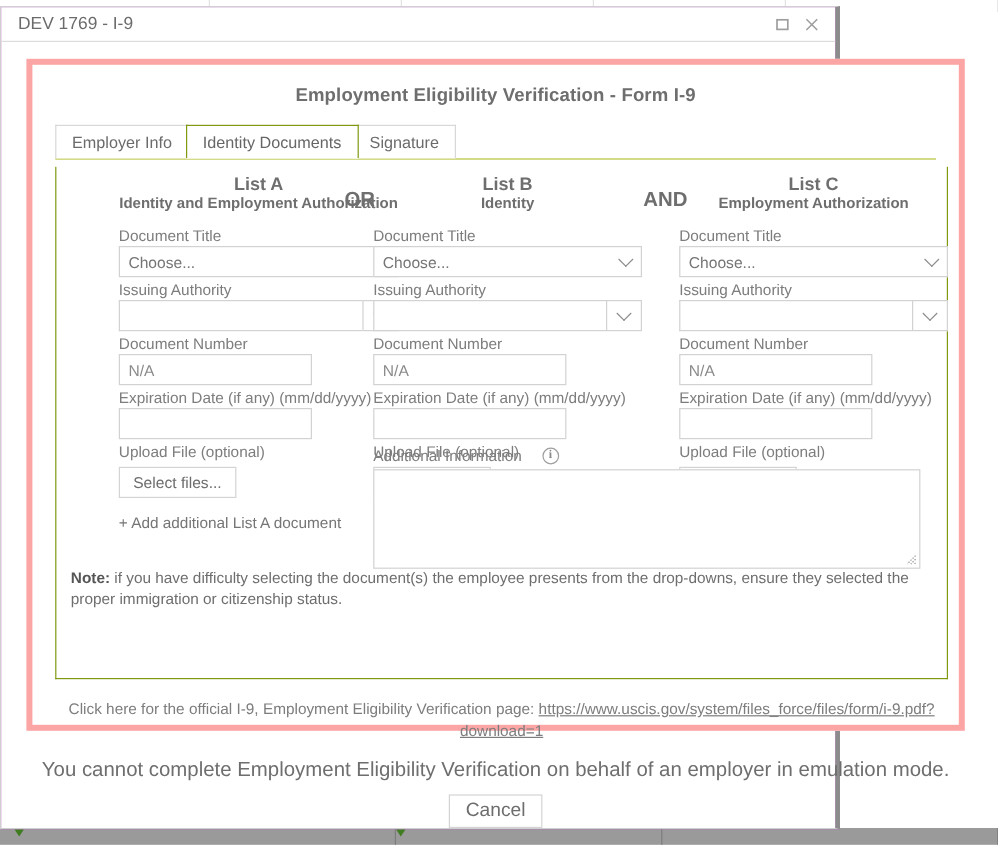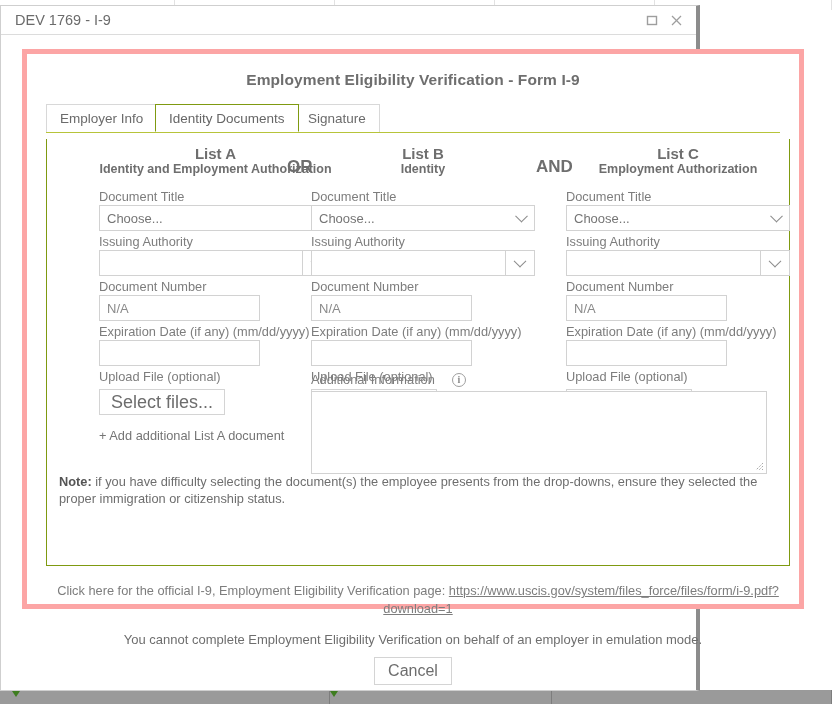--- a/index.html
+++ b/index.html
@@ -193,21 +193,21 @@
     font-size: 13px; color: #8a8a8a;
     padding: 0 7px; margin-bottom: 2px;
     display: flex; align-items: center;
     font-family: "Liberation Sans", sans-serif;
   }
 
   .btn-files {
     margin-top: 4px;
     height: 26px; padding: 0 11px;
     border: 1px solid #d4d4d4; background: #ffffff;
-    font-size: 18px; color: #6d6d6d;
+    font-size: 13px; color: #6d6d6d;
     display: inline-flex; align-items: center;
     cursor: default;
   }
 
   .add-link {
     margin-top: 13px;
     font-size: 12.8px; color: #757575;
     cursor: default; white-space: nowrap;
   }
 
@@ -254,21 +254,21 @@
   .linkline a {
     color: #7d7d7d; text-decoration: underline; cursor: default;
   }
 
   
   .footer {
     position: absolute; left: 0; top: 597px; width: 824px;
     text-align: center;
   }
   .footer-msg {
-    font-size: 13px; color: #6e6e6e; margin-bottom: 10px;
+    font-size: 17px; color: #6e6e6e; margin-bottom: 10px;
   }
   .btn-cancel {
     height: 28px; min-width: 57px; padding: 0 13px;
     border: 1px solid #d4d4d4; background: #ffffff;
     font-size: 16px; color: #6d6d6d;
     display: inline-flex; align-items: center; justify-content: center;
     cursor: default;
     font-family: "Liberation Sans", sans-serif;
   }
 </style>

